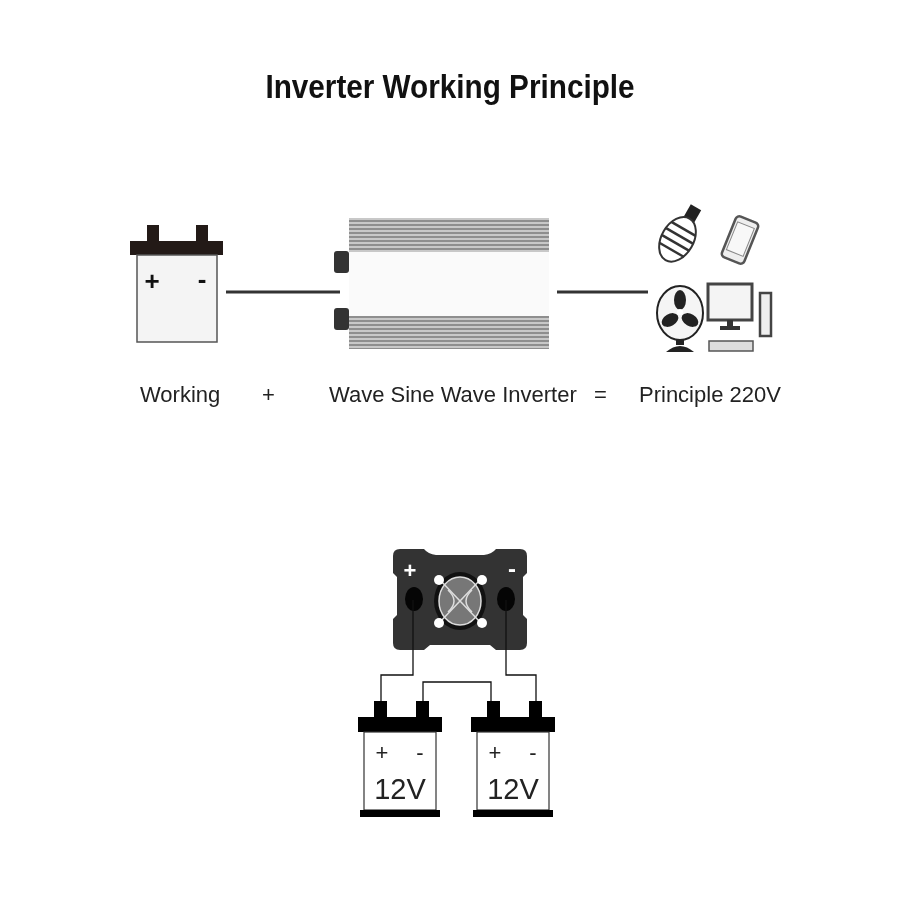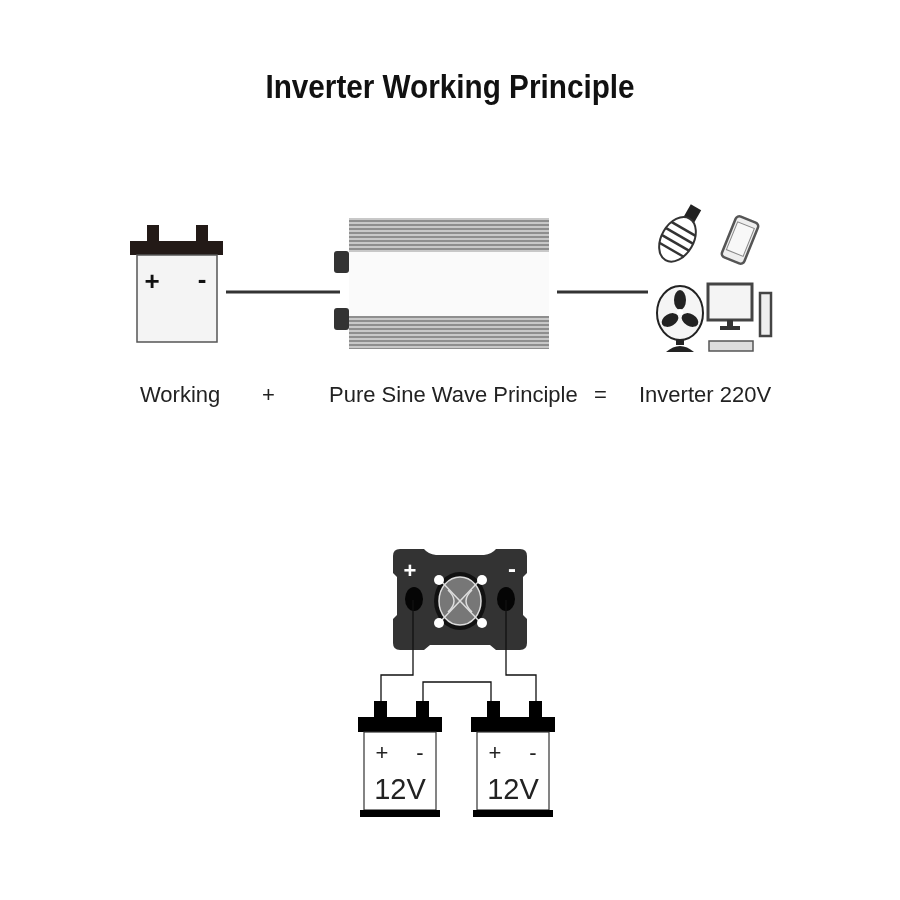--- a/index.html
+++ b/index.html
@@ -118,15 +118,15 @@
     <rect x="477" y="732" width="72" height="78" fill="#fff" stroke="#333" stroke-width="1.2"></rect>
     <rect x="473" y="810" width="80" height="7" fill="#000"></rect>
     <text class="svgtext" x="495" y="760" font-size="22" text-anchor="middle" fill="#222">+</text>
     <text class="svgtext" x="533" y="760" font-size="22" text-anchor="middle" fill="#222">-</text>
     <text class="svgtext" x="513" y="799" font-size="29" text-anchor="middle" fill="#222">12V</text>
   </g>
 </svg>
 
 <div class="abs label" style="left:140px;">Working</div>
 <div class="abs label" style="left:262px;">+</div>
-<div class="abs label" style="left:329px;">Pure Sine Wave Principle</div>
+<div class="abs label" style="left:329px;">Wave Sine Wave Inverter</div>
 <div class="abs label" style="left:594px;">=</div>
-<div class="abs label" style="left:639px;">Inverter 220V</div>
+<div class="abs label" style="left:639px;">Principle 220V</div>
 
 </body></html>

